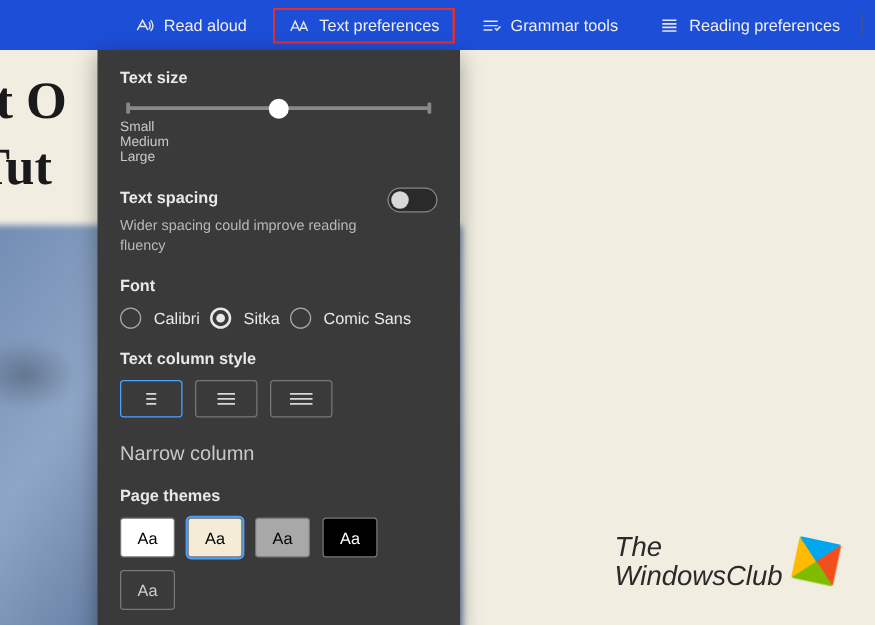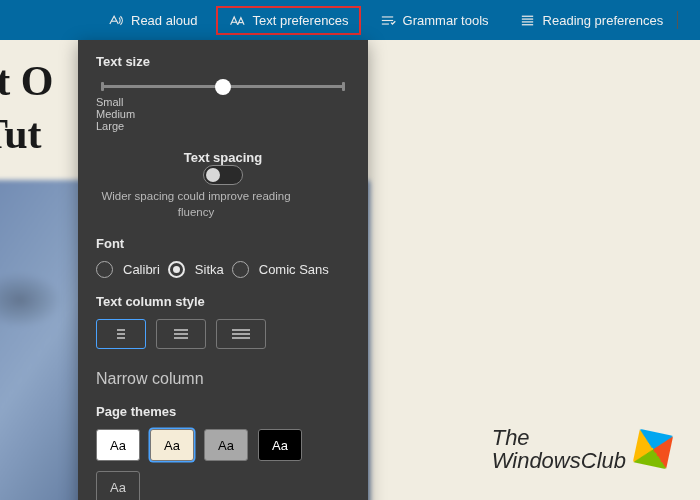--- a/index.html
+++ b/index.html
@@ -6,26 +6,27 @@
   body {
     font-family: "Segoe UI", Arial, sans-serif;
     width: 700px;
     height: 500px;
     overflow: hidden;
     background: #f1ede1;
     position: relative;
   }
   .toolbar {
     height: 40px;
-    background: #0369a1;
+    background: #1d4ed8;
     display: flex;
     align-items: center;
     padding: 0 8px 0 95px;
     color: #f0f0f0;
     font-size: 13px;
+    justify-content: space-between;
   }
   .toolbar-item {
     display: flex;
     align-items: center;
     gap: 7px;
     padding: 6px 12px;
     border-radius: 3px;
     cursor: pointer;
   }
   .toolbar-item.active {
@@ -114,22 +115,22 @@
   .slider-thumb {
     position: absolute; top: 50%; transform: translate(-50%,-50%);
     width: 16px; height: 16px; border-radius: 50%;
     background: #fff;
   }
   .slider-labels {
     display: flex; justify-content: space-between;
     font-size: 11px; color: #c8c8c8; margin-top: 8px; flex-direction: column;
   }
 
-  .row { display: flex; align-items: center; justify-content: space-between; flex-direction: column; }
-  .subtext { font-size: 11.5px; color: #b8b8b8; margin-top: 4px; max-width: 200px; line-height: 1.35; text-align: center; }
+  .row { display: flex; justify-content: space-between; }
+  .subtext { font-size: 11.5px; color: #b8b8b8; margin-top: 4px; max-width: 200px; line-height: 1.35; }
 
   .toggle {
     width: 40px; height: 20px; border-radius: 10px;
     background: #2a2a2a; border: 1px solid #888;
     position: relative; cursor: pointer;
   }
   .toggle-knob {
     position: absolute; left: 2px; top: 2px;
     width: 14px; height: 14px; border-radius: 50%;
     background: #d8d8d8;

